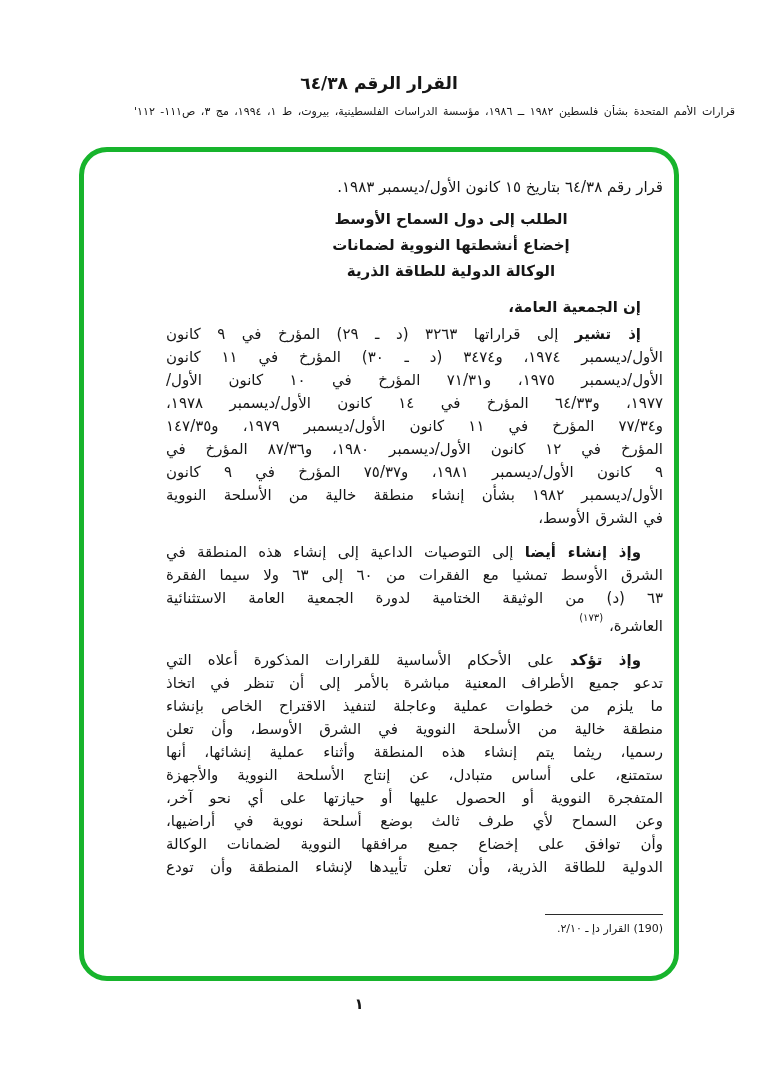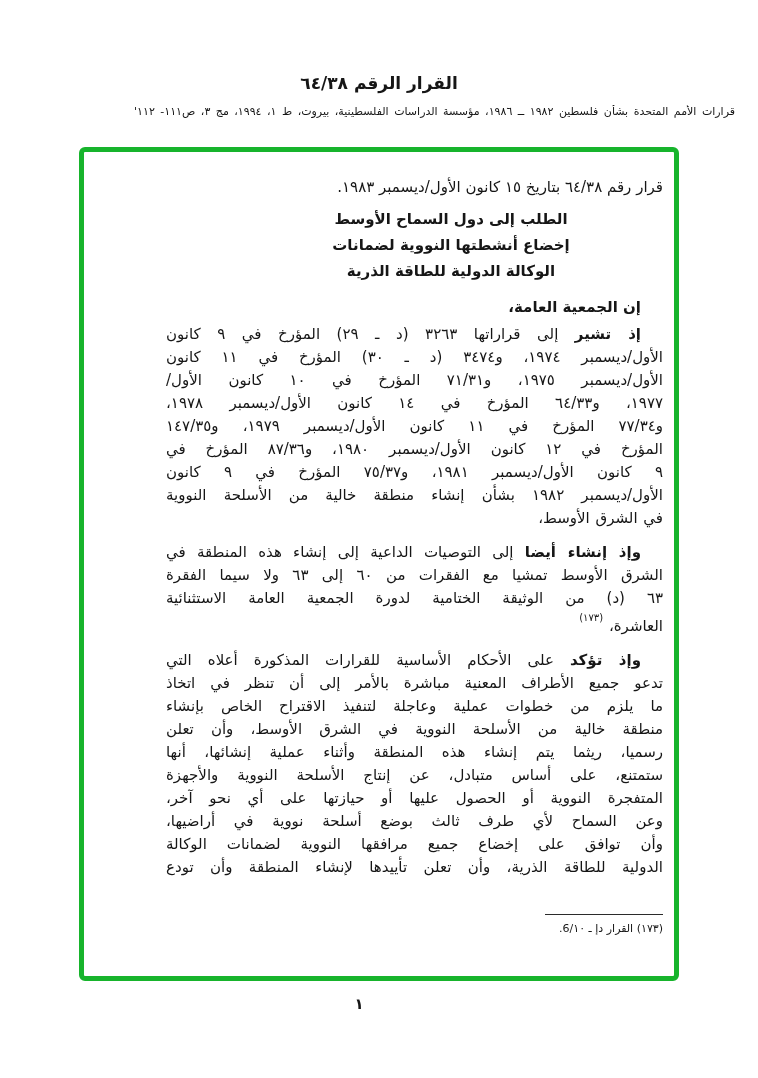--- a/index.html
+++ b/index.html
@@ -45,21 +45,21 @@
 </style>
 </head>
 <body>
 
 <div class="page">
 
   <div class="title">القرار الرقم ٦٤/٣٨</div>
 
   <div class="citation">قرارات الأمم المتحدة بشأن فلسطين ١٩٨٢ ــ ١٩٨٦، مؤسسة الدراسات الفلسطينية، بيروت، ط ١، ١٩٩٤، مج ٣، ص١١١- ١١٢'</div>
 
-  <div class="frame" style="border-color: rgb(23, 180, 44);">
+  <div class="frame" style="border-color: rgb(23, 180, 44); border-radius: 28px;">
     <div class="column">
 
       <div class="intro">قرار رقم ٦٤/٣٨ بتاريخ ١٥ كانون الأول/ديسمبر ١٩٨٣.</div>
 
       <div class="headings">
           <div>الطلب إلى دول السماح الأوسط</div>
           <div>إخضاع أنشطتها النووية لضمانات</div>
           <div>الوكالة الدولية للطاقة الذرية</div>
         </div>
 
@@ -94,19 +94,19 @@
             <div class="line">وعن السماح لأي طرف ثالث بوضع أسلحة نووية في أراضيها،</div>
             <div class="line">وأن توافق على إخضاع جميع مرافقها النووية لضمانات الوكالة</div>
             <div class="line">الدولية للطاقة الذرية، وأن تعلن تأييدها لإنشاء المنطقة وأن تودع</div>
           </div>
         </div>
 
     </div>
 
     <div class="footnote">
       <div class="fn-rule"></div>
-      <div class="fn-text">(١٧٣) القرار دإ ـ 6/١٠.</div>
+      <div class="fn-text">(190) القرار دإ ـ ٢/١٠.</div>
     </div>
   </div>
 
   <div class="pageno">١</div>
 
 </div>
 
 </body></html>

